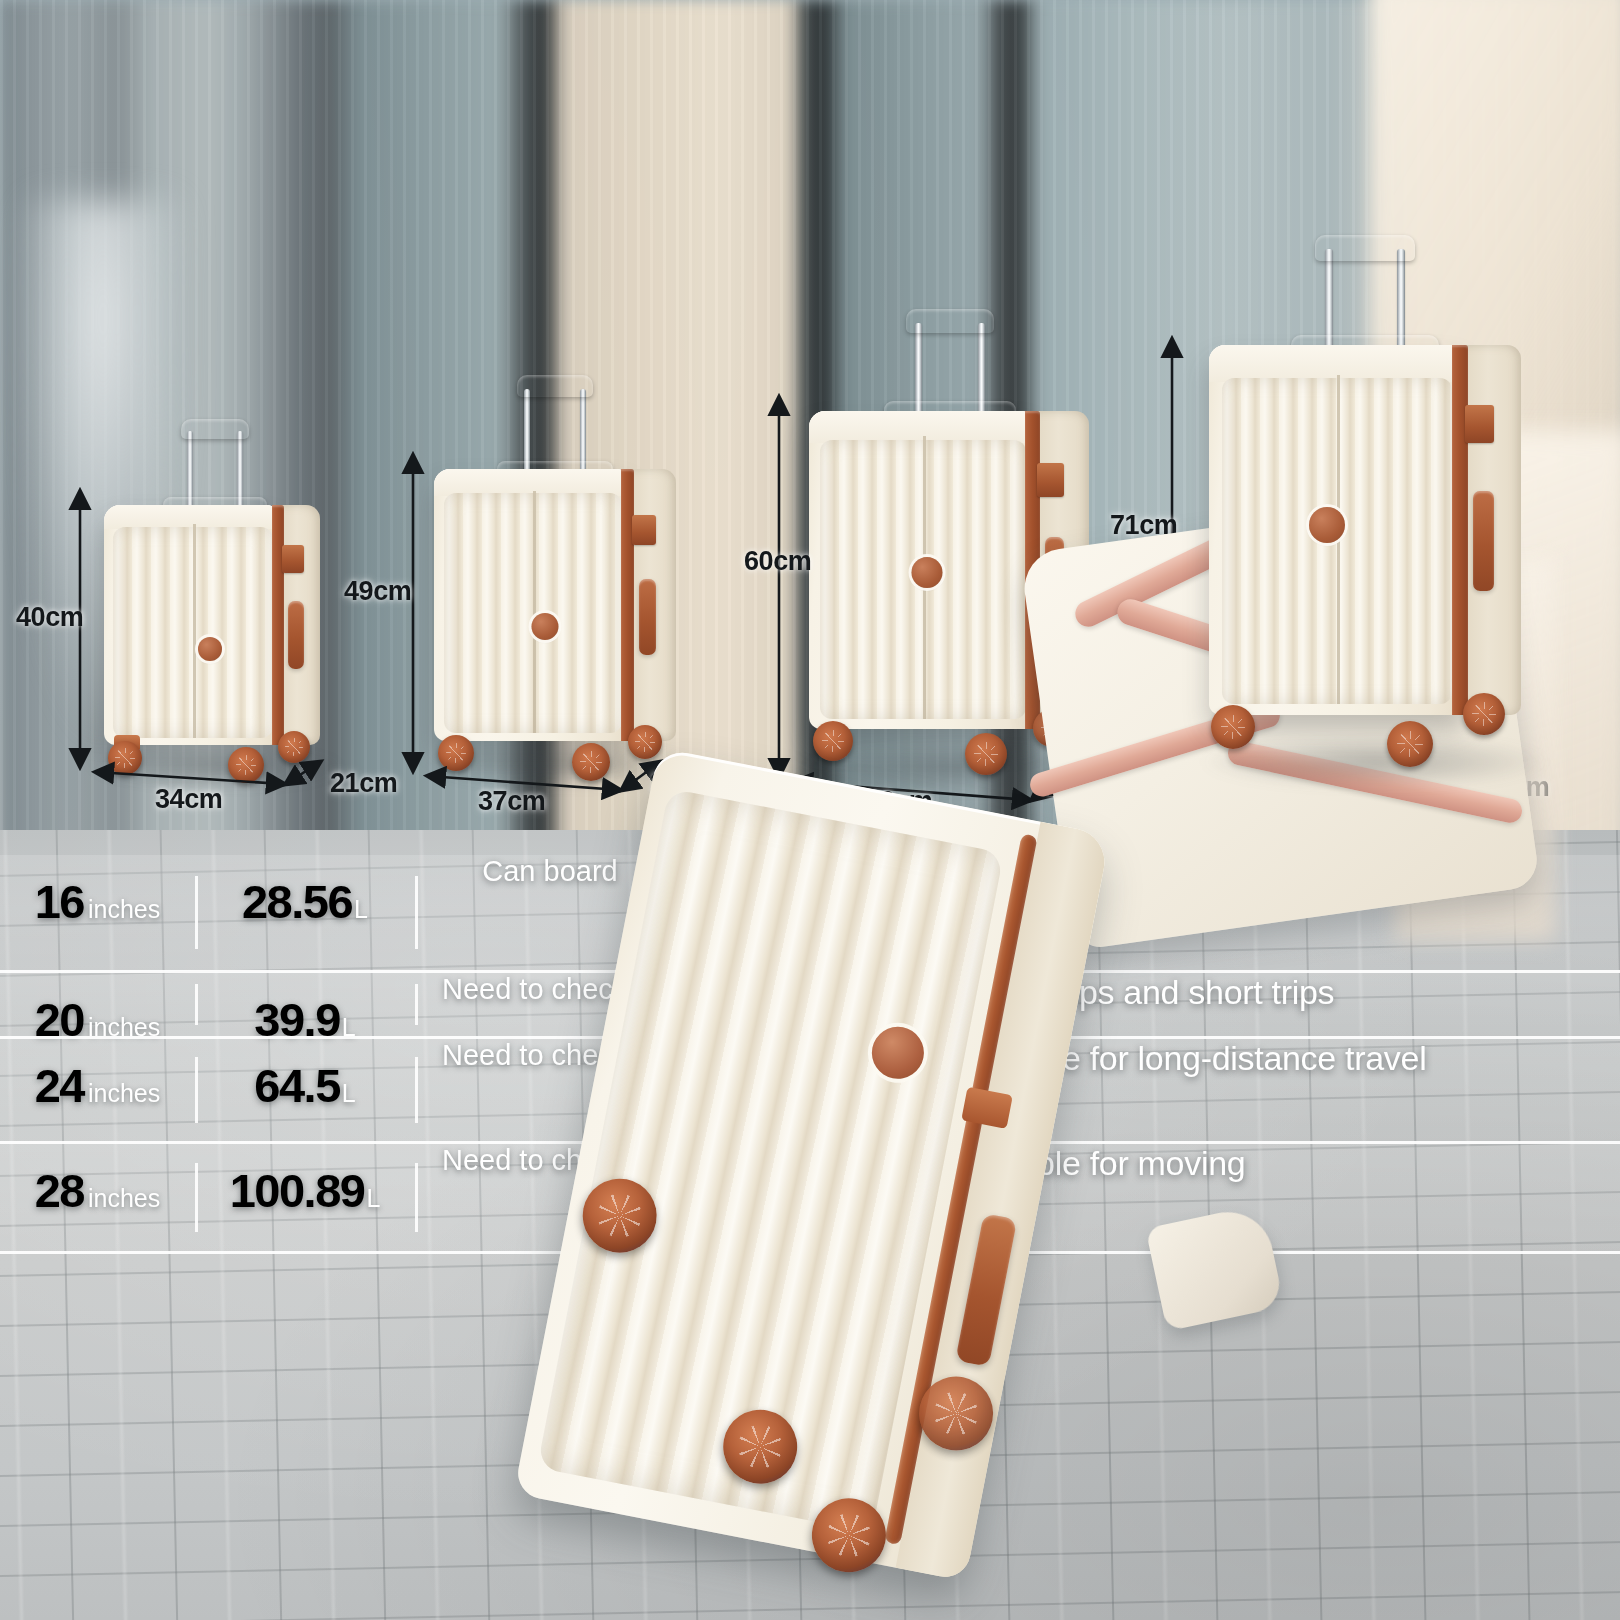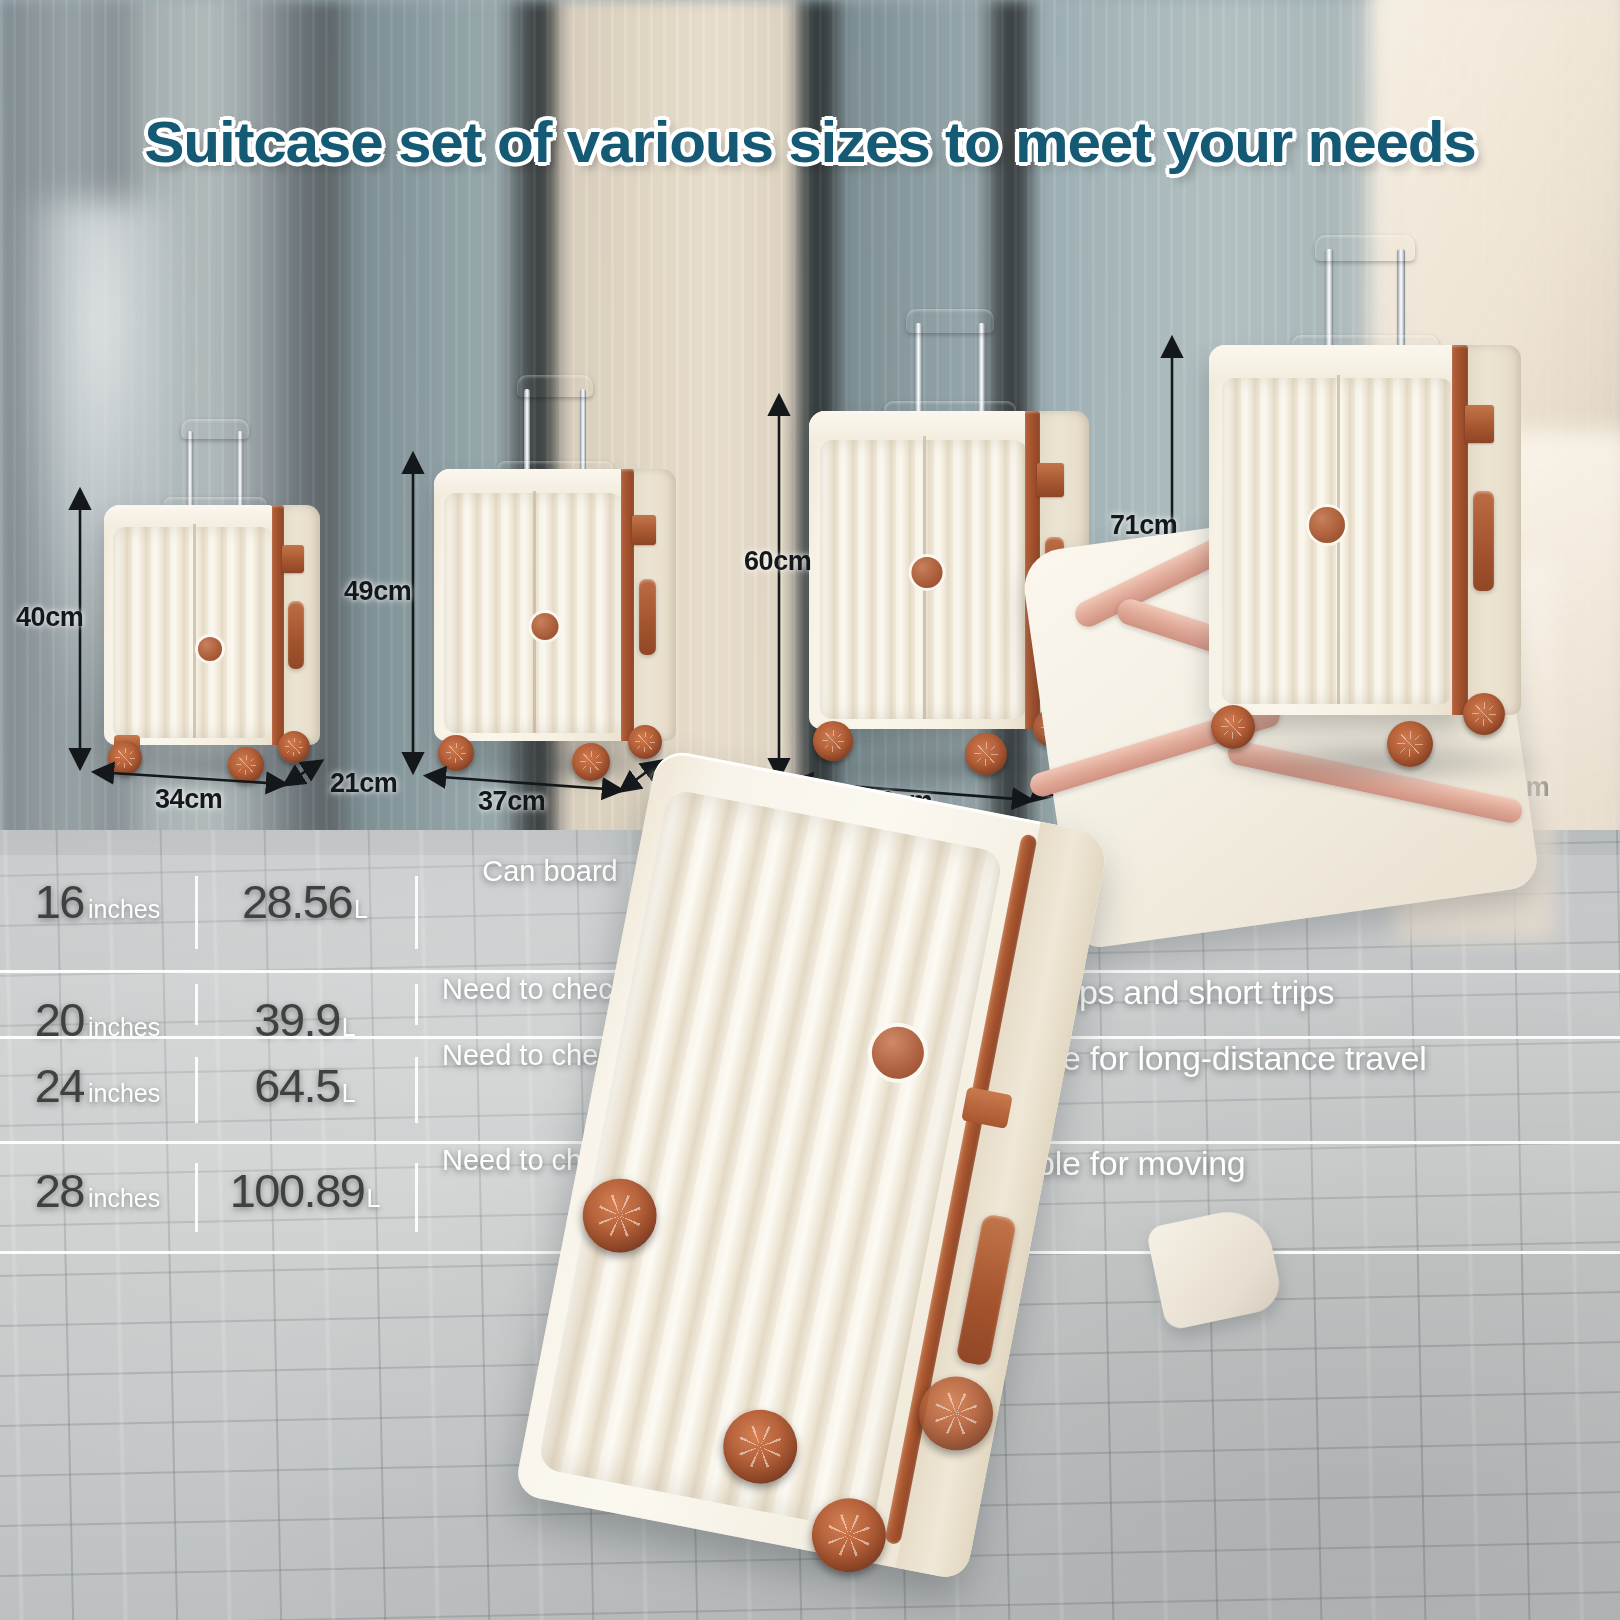--- a/index.html
+++ b/index.html
@@ -236,21 +236,21 @@
   .c-vol { width:220px; justify-content:center; }
   .c-board{ width:270px; justify-content:center; }
   .c-desc{ flex:1; padding-left:48px; }
 
   .vsep{
     position:absolute; top:18%; height:64%; width:3px;
     background:rgba(255,255,255,.9);
   }
 
   .num{
-    font-size:47px; font-weight:normal; color:#404040; letter-spacing:-1.5px;
+    font-size:47px; font-weight:bold; color:#000000; letter-spacing:-1.5px;
     text-shadow:0 2px 6px rgba(40,45,48,.5);
   }
   .unit{
     font-size:25px; font-weight:normal; color:#fff; margin-left:4px;
     text-shadow:0 2px 5px rgba(40,45,48,.5);
     margin-top:40px;
   }
   .unit.tight{ margin-left:2px; }
   .board-txt{
     font-size:29px; color:#fff; font-weight:normal;
@@ -376,23 +376,20 @@
 
   <div class="bg-base"></div>
   <div class="glass"></div>
   <div class="reed"></div>
   <div class="ghost-l"></div>
   <div class="ghost-r"></div>
   <div class="ghost-r2"></div>
   <div class="pave"></div>
   <div class="pave-shade"></div>
 
-  <div class="title-band">
-    <div class="title">Suitcase set of various sizes to meet your needs</div>
-  </div>
 
   <div class="case" style="left:100px; top:405px; width:230px; height:375px;">
     <div class="case-shadow" style="left:-4px; top:342px; width:250px; height:42px;"></div>
     <div class="tele" style="top:26px; width:56px; height:82px;">
       <div class="rod" style="height:82px;"></div>
         <div class="rod" style="height:82px;"></div>
     </div>
     <div class="grip" style="top:14px; width:68px; height:20px;"></div>
     <div class="grip" style="top:92px; width:104px; height:18px; border-radius:8px;"></div>
     <div class="body" style="left:4px; top:100px; width:178px; height:240px;">

